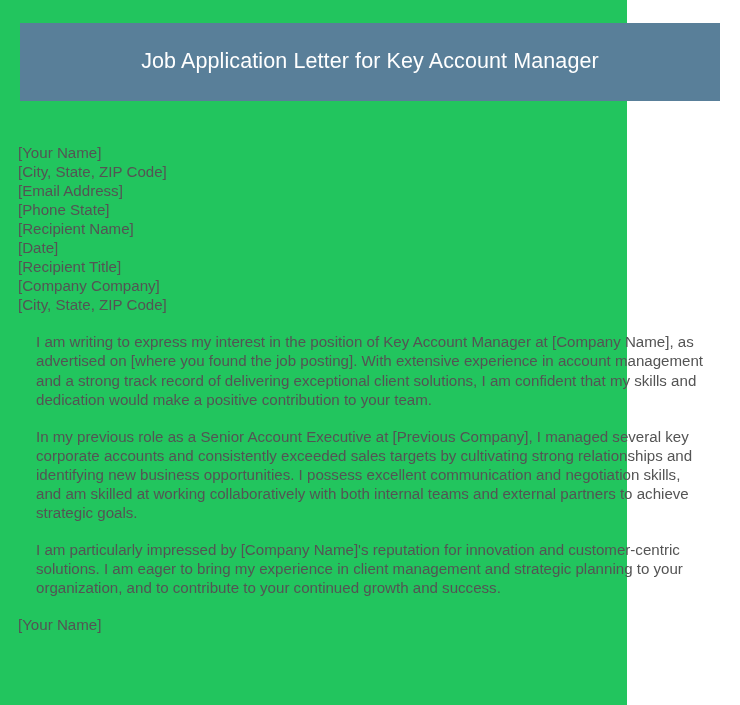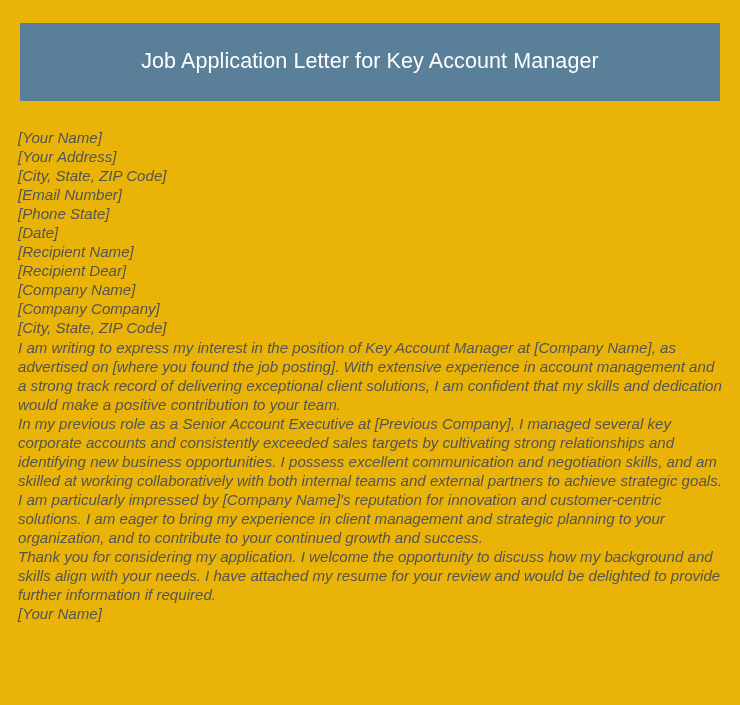--- a/index.html
+++ b/index.html
@@ -9,23 +9,23 @@
   }
   body {
     width: 740px;
     height: 705px;
     background: #ffffff;
     font-family: "Liberation Sans", sans-serif;
     overflow: hidden;
   }
   .page {
     position: relative;
-    width: 740px;
+    width: 627px;
     height: 705px;
-    background: #eab308;
+    background: #22c55e;
     box-sizing: border-box;
   }
   .doc-header {
     position: absolute;
     left: 20px;
     top: 23px;
     width: 700px;
     height: 78px;
     background: #597f99;
     display: flex;
@@ -39,68 +39,64 @@
     font-size: 21.5px;
     font-weight: 400;
     letter-spacing: 0.1px;
     line-height: 1.2;
     text-align: center;
     white-space: nowrap;
   }
   .letter-body {
     position: absolute;
     left: 18px;
-    top: 128px;
+    top: 143px;
     width: 706px;
     color: #545454;
     font-family: "Liberation Sans", sans-serif;
     font-size: 15.1px;
     line-height: 19.05px;
     text-align: left;
-    font-style: italic;
   }
   .letter-line {
     display: block;
     white-space: pre-wrap;
   }
   .letter-para {
     display: block;
-    margin: 0;
+    margin: 18px;
     padding: 0;
     text-align: left;
     white-space: normal;
   }
 </style>
 </head>
 <body>
 
 <div class="page">
 
   <div class="doc-header">
     <div class="doc-title">Job Application Letter for Key Account Manager</div>
   </div>
 
   <div class="letter-body">
 
     <span class="letter-line">[Your Name]</span>
-    <span class="letter-line">[Your Address]</span>
     <span class="letter-line">[City, State, ZIP Code]</span>
-    <span class="letter-line">[Email Number]</span>
+    <span class="letter-line">[Email Address]</span>
     <span class="letter-line">[Phone State]</span>
+    <span class="letter-line">[Recipient Name]</span>
+
     <span class="letter-line">[Date]</span>
-
-    <span class="letter-line">[Recipient Name]</span>
-    <span class="letter-line">[Recipient Dear]</span>
-    <span class="letter-line">[Company Name]</span>
+    <span class="letter-line">[Recipient Title]</span>
     <span class="letter-line">[Company Company]</span>
     <span class="letter-line">[City, State, ZIP Code]</span>
 
 
     <p class="letter-para">I am writing to express my interest in the position of Key Account Manager at [Company Name], as advertised on [where you found the job posting]. With extensive experience in account management and a strong track record of delivering exceptional client solutions, I am confident that my skills and dedication would make a positive contribution to your team.</p>
     <p class="letter-para">In my previous role as a Senior Account Executive at [Previous Company], I managed several key corporate accounts and consistently exceeded sales targets by cultivating strong relationships and identifying new business opportunities. I possess excellent communication and negotiation skills, and am skilled at working collaboratively with both internal teams and external partners to achieve strategic goals.</p>
     <p class="letter-para">I am particularly impressed by [Company Name]'s reputation for innovation and customer-centric solutions. I am eager to bring my experience in client management and strategic planning to your organization, and to contribute to your continued growth and success.</p>
-    <p class="letter-para">Thank you for considering my application. I welcome the opportunity to discuss how my background and skills align with your needs. I have attached my resume for your review and would be delighted to provide further information if required.</p>
 
     <span class="letter-line">[Your Name]</span>
 
   </div>
 
 </div>
 
 </body></html>

